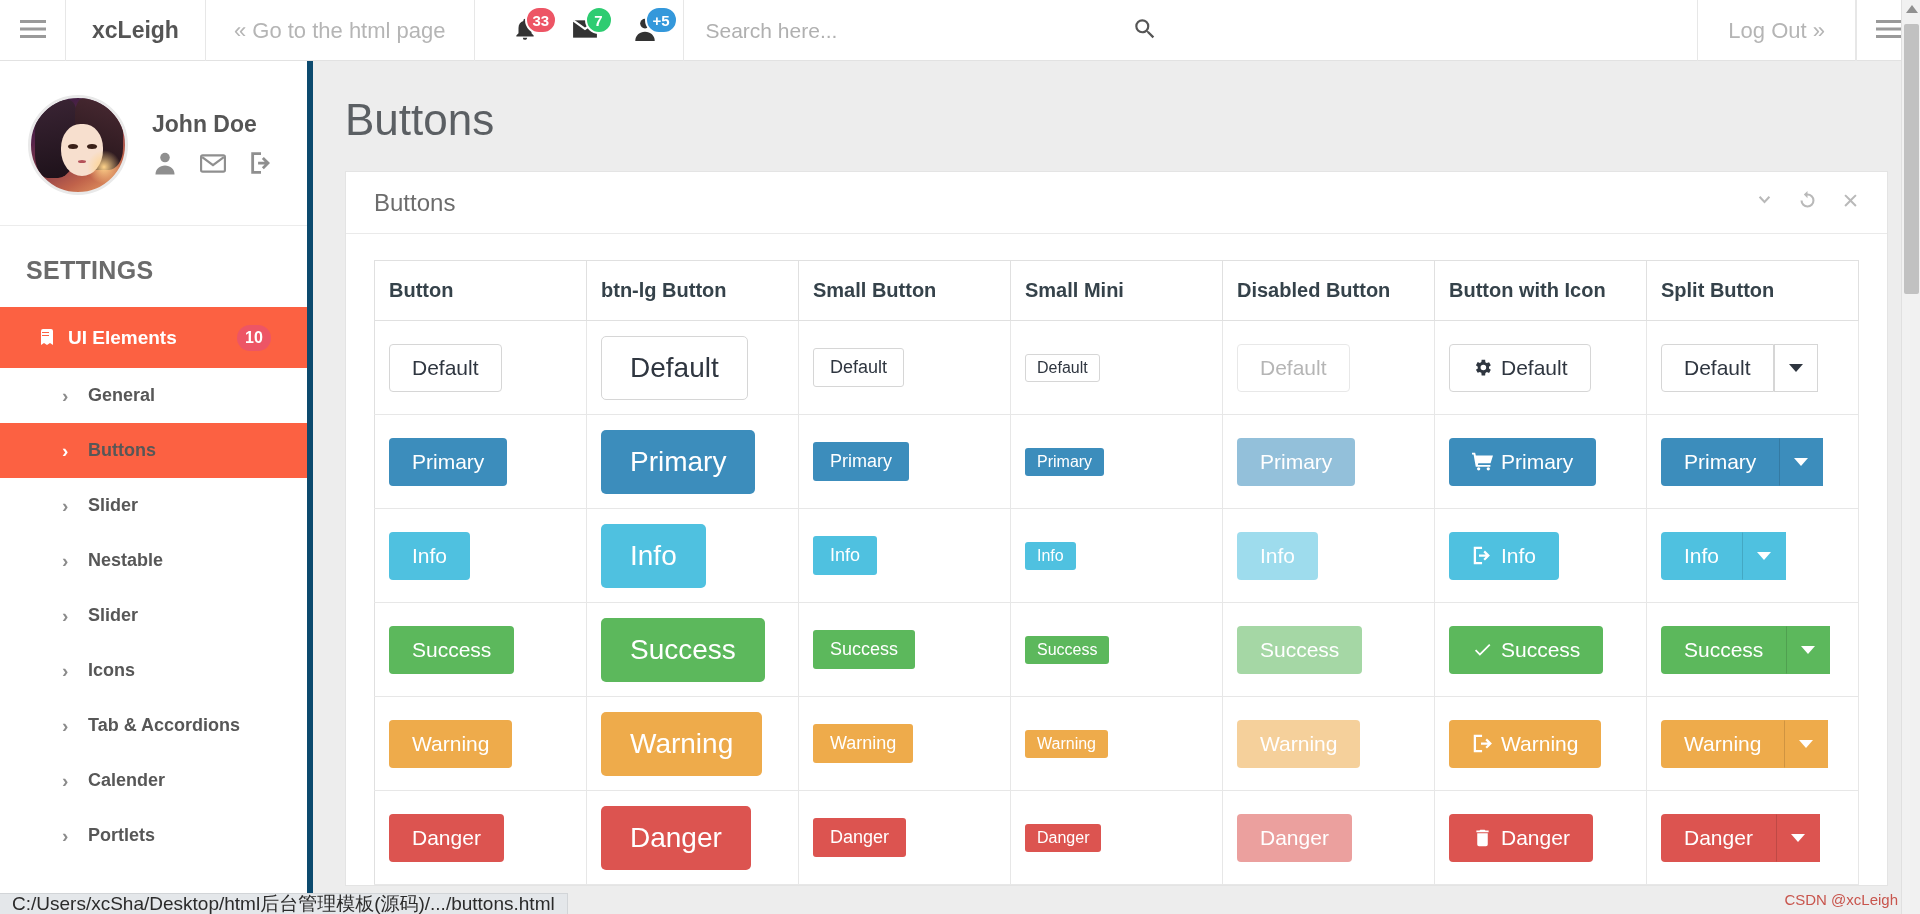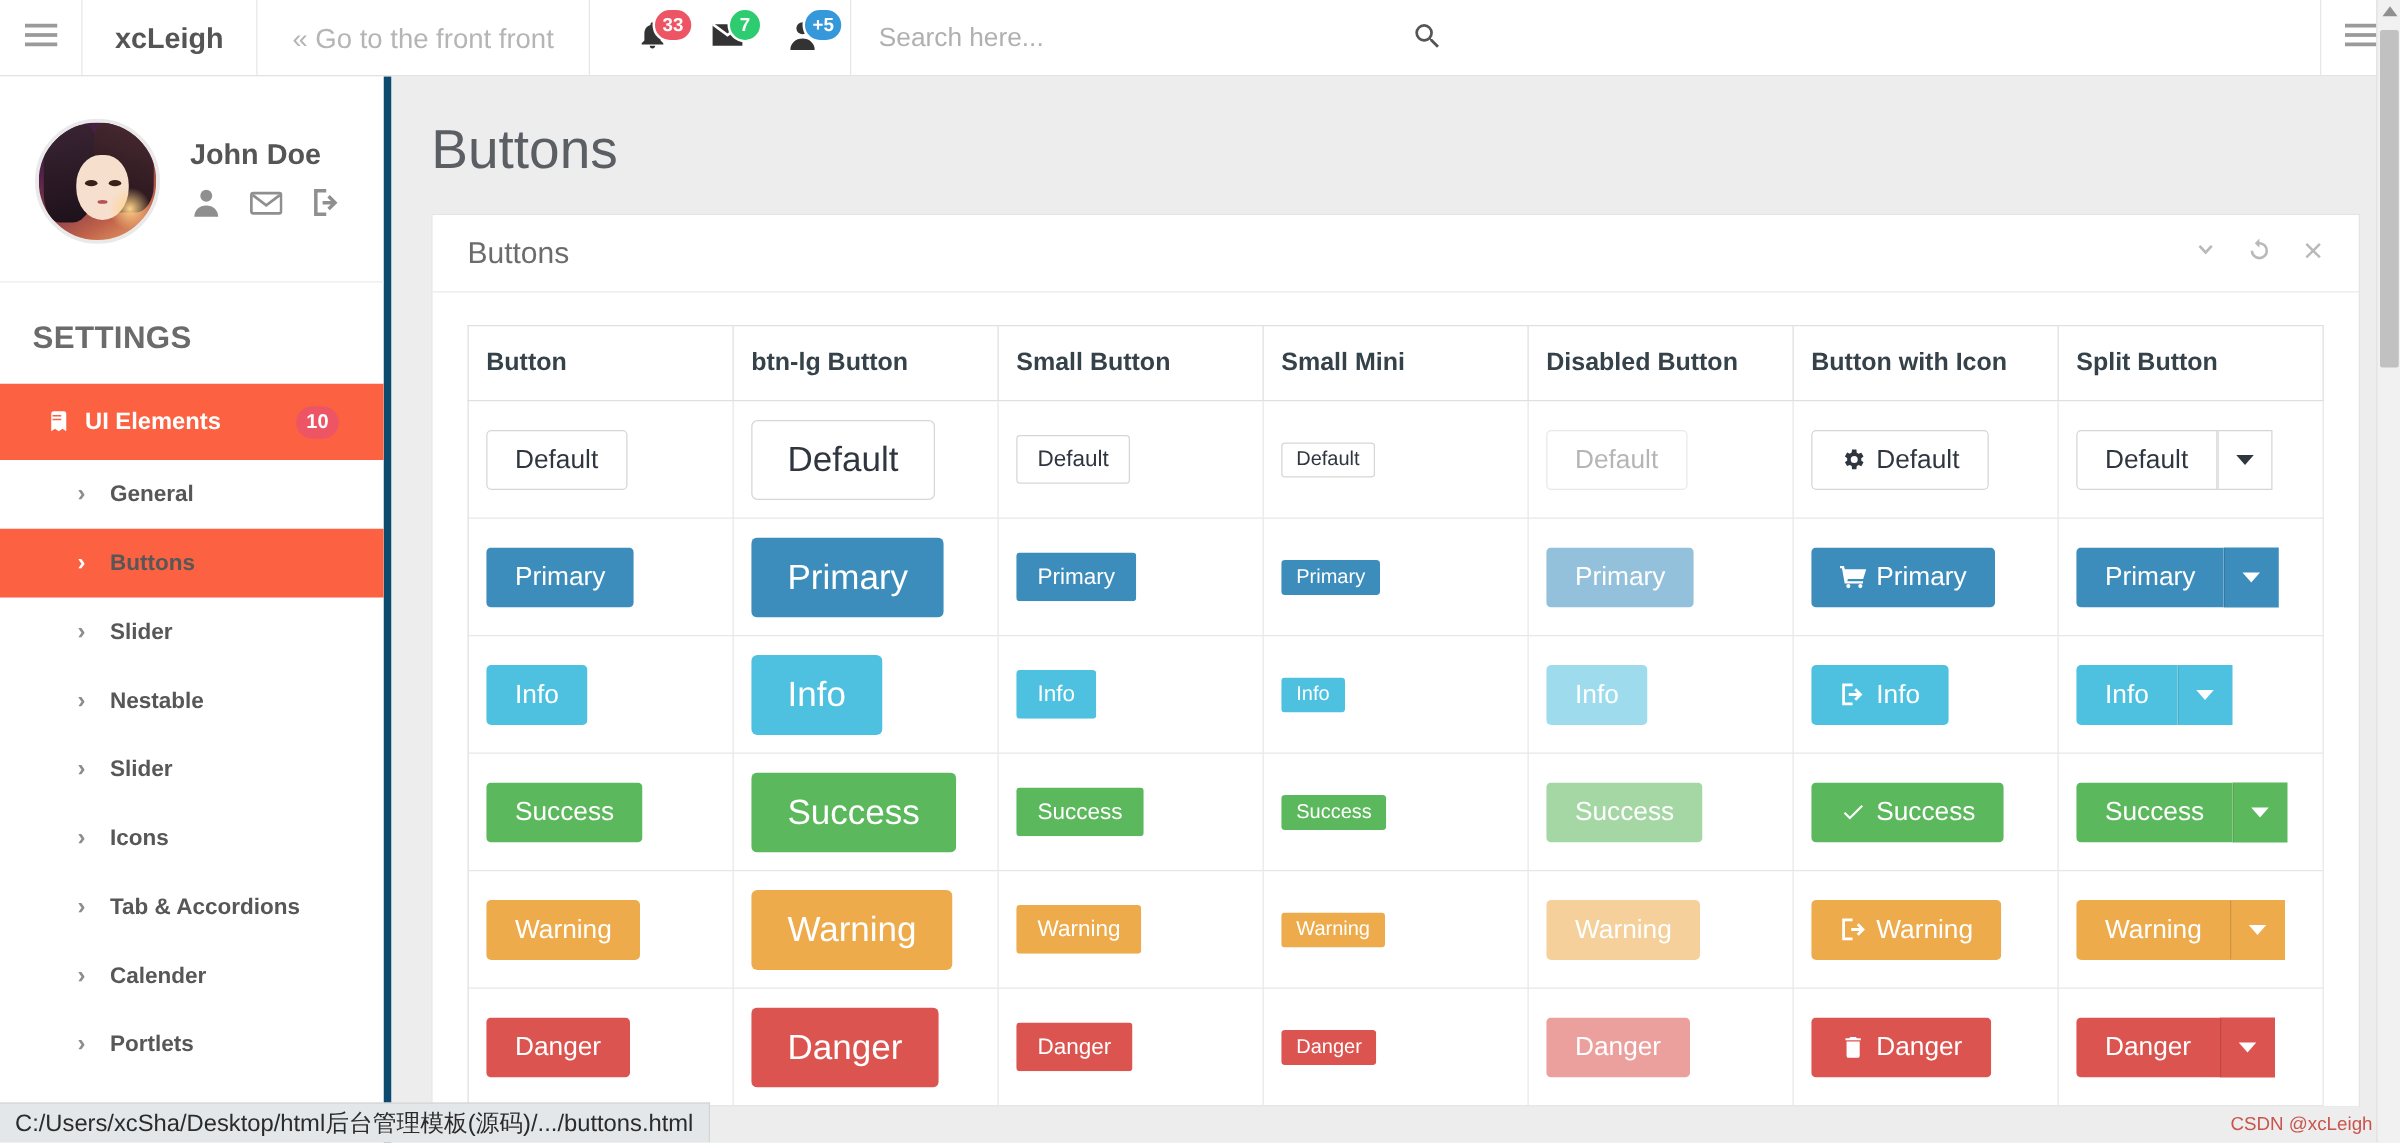--- a/index.html
+++ b/index.html
@@ -166,21 +166,21 @@
     border-top-left-radius: 0; border-bottom-left-radius: 0;
     padding-left: 14px; padding-right: 14px;
     border-left: 1px solid rgba(0,0,0,.13);
   }
   .split .caret-btn.c-default { border-left-color: #d6d6d6; }
   .caret { width: 0; height: 0; border-left: 7px solid transparent;
            border-right: 7px solid transparent; border-top: 8px solid currentColor; }
 
   
   .statusbar {
-    position: absolute; left: 0; bottom: 0; height: 32px;
+    position: absolute; left: 0; bottom: 0; height: 21px;
     background: #e4e7ea; border-top: 1px solid #d2d5d8; border-right: 1px solid #d2d5d8;
     display: flex; align-items: center; padding: 0 12px;
     font-size: 19px; color: #2b2b2b; font-family: "Liberation Sans", sans-serif;
     z-index: 60; white-space: nowrap;
   }
   .watermark {
     position: absolute; right: 22px; bottom: 6px; z-index: 55;
     font-size: 15px; color: #c8554d; font-family: "Liberation Sans", sans-serif;
   }
   
@@ -201,21 +201,21 @@
     <div class="tb-cell hamburger">
       <span>
         <svg viewBox="0 0 26 20">
             <rect y="1" width="26" height="3" fill="#9a9a9a"></rect>
             <rect y="8.5" width="26" height="3" fill="#9a9a9a"></rect>
             <rect y="16" width="26" height="3" fill="#9a9a9a"></rect>
           </svg>
       </span>
     </div>
     <div class="tb-cell brand">xcLeigh</div>
-    <div class="tb-cell frontpage">« Go to the front front</div>
+    <div class="tb-cell frontpage">« Go to the html page</div>
 
     <div class="icons-group">
       <div class="tb-cell icon-cell">
         <span>
           <svg viewBox="0 0 24 24">
               <path d="M12 22c1.1 0 2-.9 2-2h-4a2 2 0 0 0 2 2zm6-6v-5c0-3.07-1.63-5.64-4.5-6.32V4a1.5 1.5 0 0 0-3 0v.68C7.64 5.36 6 7.92 6 11v5l-2 2v1h16v-1l-2-2z"></path>
             </svg>
         </span>
         <span class="badge red">33</span>
       </div>
@@ -245,20 +245,21 @@
         <span>
           <svg viewBox="0 0 24 24">
               <path d="M15.5 14h-.79l-.28-.27A6.47 6.47 0 0 0 16 9.5 6.5 6.5 0 1 0 9.5 16c1.61 0 3.09-.59 4.23-1.57l.27.28v.79l5 4.99L20.49 19zm-6 0A4.5 4.5 0 1 1 14 9.5 4.5 4.5 0 0 1 9.5 14z"></path>
             </svg>
         </span>
       </button>
     </div>
 
     <div class="tb-spacer"></div>
 
+    <div class="tb-cell logout">Log Out »</div>
     <div class="tb-cell rightmenu">
       <span>
         <svg viewBox="0 0 26 20">
             <rect y="1" width="26" height="3" fill="#9a9a9a"></rect>
             <rect y="8.5" width="26" height="3" fill="#9a9a9a"></rect>
             <rect y="16" width="26" height="3" fill="#9a9a9a"></rect>
           </svg>
       </span>
     </div>
   </div>

